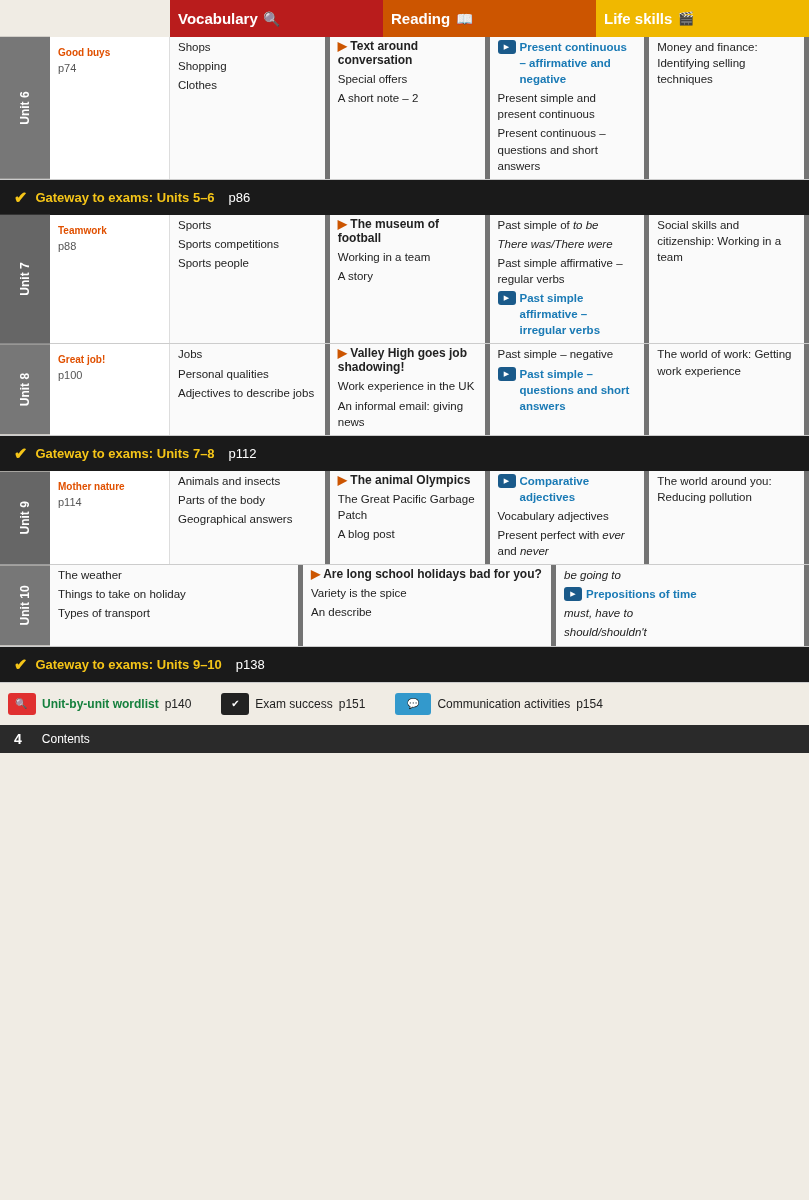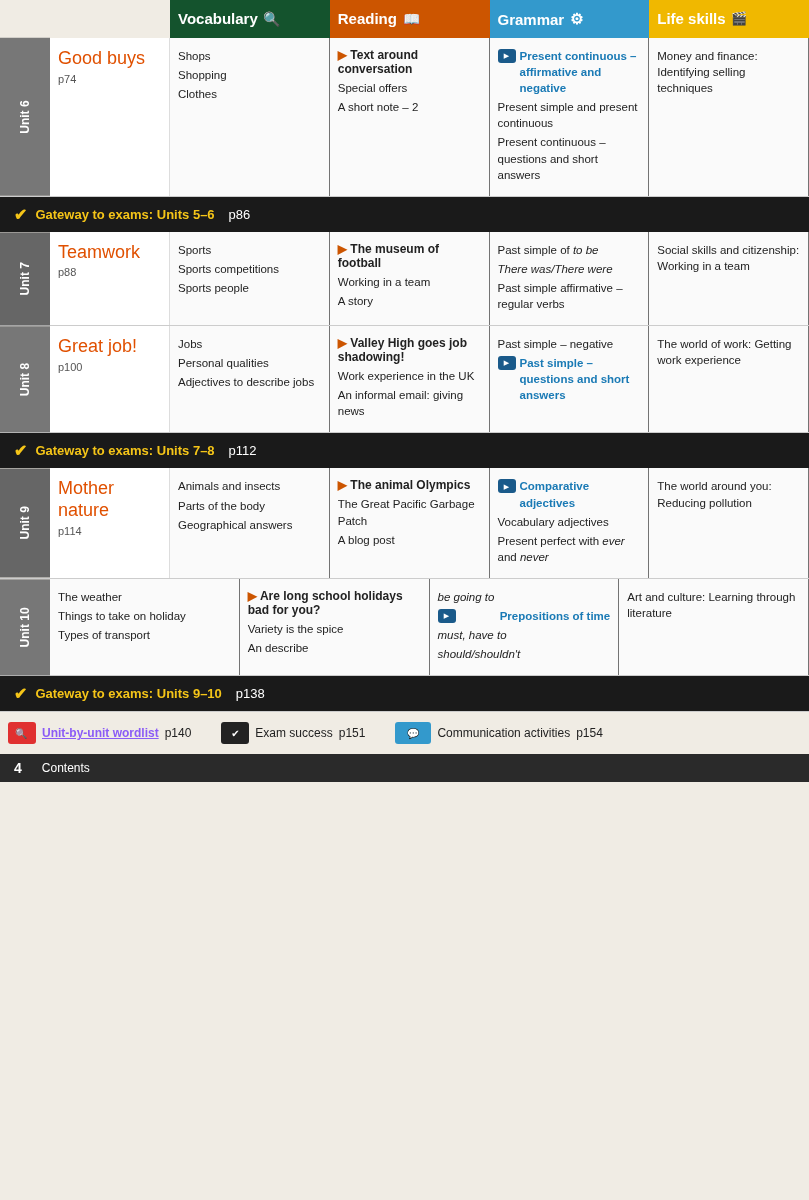--- a/index.html
+++ b/index.html
@@ -31,21 +31,21 @@
     }
 
     .col-header {
       flex: 1;
       padding: 10px 8px;
       font-size: 15px;
       font-weight: bold;
       color: white;
     }
 
-    .col-header.vocab { background: #14532d; }
+    .col-header.vocab { background: #b91c1c; }
     .col-header.reading { background: #cc5500; }
     .col-header.grammar { background: #3399cc; }
     .col-header.lifeskills { background: #f0b800; }
 
     .col-header-inner {
       display: flex;
       align-items: center;
       gap: 6px;
     }
 
@@ -77,37 +77,37 @@
     .unit-label-col.u10 { background: #777; }
 
     .unit-title-col {
       width: 120px;
       padding: 10px 8px;
       background: white;
       border-right: 1px solid #ddd;
     }
 
     .unit-title {
-      font-size: 18px;
-      font-weight: normal;
+      font-size: 10px;
+      font-weight: bold;
       line-height: 1.2;
     }
 
     .unit-title.orange { color: #e05000; }
     .unit-page {
       color: #555;
       font-size: 11px;
       margin-top: 3px;
     }
 
     .vocab-col, .reading-col, .grammar-col, .lifeskills-col {
       flex: 1;
-      padding: 10px 8px;
+      padding: 2px 8px;
       background: white;
-      border-right: 1px solid #737373;
+      border-right: 5px solid #737373;
       vertical-align: top;
     }
 
     .vocab-col { background: #fafafa; }
     .reading-col { background: #fafafa; }
     .grammar-col { background: #fafafa; }
     .lifeskills-col { background: #fafafa; }
 
     .content-item {
       margin-bottom: 3px;
@@ -187,23 +187,22 @@
 
     .footer-icon.black {
       background: #222;
     }
 
     .footer-icon.blue {
       background: #3399cc;
     }
 
     .footer-link {
-      color: #8b5cf6;
-      font-weight: bold;
-      text-decoration: underline;
+      color: #15803d;
+      font-weight: bold;
     }
 
     .page-num-bar {
       background: #2a2a2a;
       color: white;
       padding: 6px 14px;
       display: flex;
       align-items: center;
       gap: 20px;
       font-size: 12px;
@@ -213,21 +212,20 @@
       font-weight: bold;
       font-size: 14px;
     }
 
     .italic { font-style: italic; }
 
     .grammar-video {
       display: flex;
       align-items: flex-start;
       gap: 4px;
-      justify-content: space-between;
     }
 
     .video-badge {
       display: inline-flex;
       align-items: center;
       justify-content: center;
       background: #1a5a8a;
       border-radius: 3px;
       width: 18px;
       height: 14px;
@@ -249,26 +247,20 @@
         <span>Vocabulary</span>
         <span style="font-size:14px;">🔍</span>
       </div>
     </div>
     <div class="col-header reading">
       <div class="col-header-inner">
         <span>Reading</span>
         <span style="font-size:14px;">📖</span>
       </div>
     </div>
-    <div class="col-header grammar">
-      <div class="col-header-inner">
-        <span>Grammar</span>
-        <span style="font-size:15px;">⚙</span>
-      </div>
-    </div>
     <div class="col-header lifeskills">
       <div class="col-header-inner">
         <span>Life skills</span>
         <span style="font-size:13px;">🎬</span>
       </div>
     </div>
   </div>
 
   <div class="unit-row">
     <div class="unit-label-col u6">
@@ -322,20 +314,24 @@
     </div>
     <div class="reading-col">
       <div class="reading-lead">The museum of football</div>
       <div class="content-item">Working in a team</div>
       <div class="content-item">A story</div>
     </div>
     <div class="grammar-col">
       <div class="content-item">Past simple of <span class="italic">to be</span></div>
       <div class="content-item"><span class="italic">There was/There were</span></div>
       <div class="content-item">Past simple affirmative – regular verbs</div>
+      <div class="content-item grammar-video">
+        <span class="video-badge">▶</span>
+        <span class="highlight-blue">Past simple affirmative – irregular verbs</span>
+      </div>
     </div>
     <div class="lifeskills-col">
       <div class="content-item">Social skills and citizenship: Working in a team</div>
     </div>
   </div>
 
   <div class="unit-row">
     <div class="unit-label-col u8">
       <span>Unit 8</span>
     </div>
@@ -418,23 +414,20 @@
     </div>
     <div class="grammar-col">
       <div class="content-item"><span class="italic">be going to</span></div>
       <div class="content-item grammar-video">
         <span class="video-badge">▶</span>
         <span class="highlight-blue">Prepositions of time</span>
       </div>
       <div class="content-item"><span class="italic">must, have to</span></div>
       <div class="content-item"><span class="italic">should/shouldn't</span></div>
     </div>
-    <div class="lifeskills-col">
-      <div class="content-item">Art and culture: Learning through literature</div>
-    </div>
   </div>
 
   <div class="gateway-row">
     <span class="gateway-check">✔</span>
     <span>Gateway to exams: Units 9–10</span>
     <span class="gateway-page">p138</span>
   </div>
 
   <div class="footer-row">
     <div class="footer-item">

